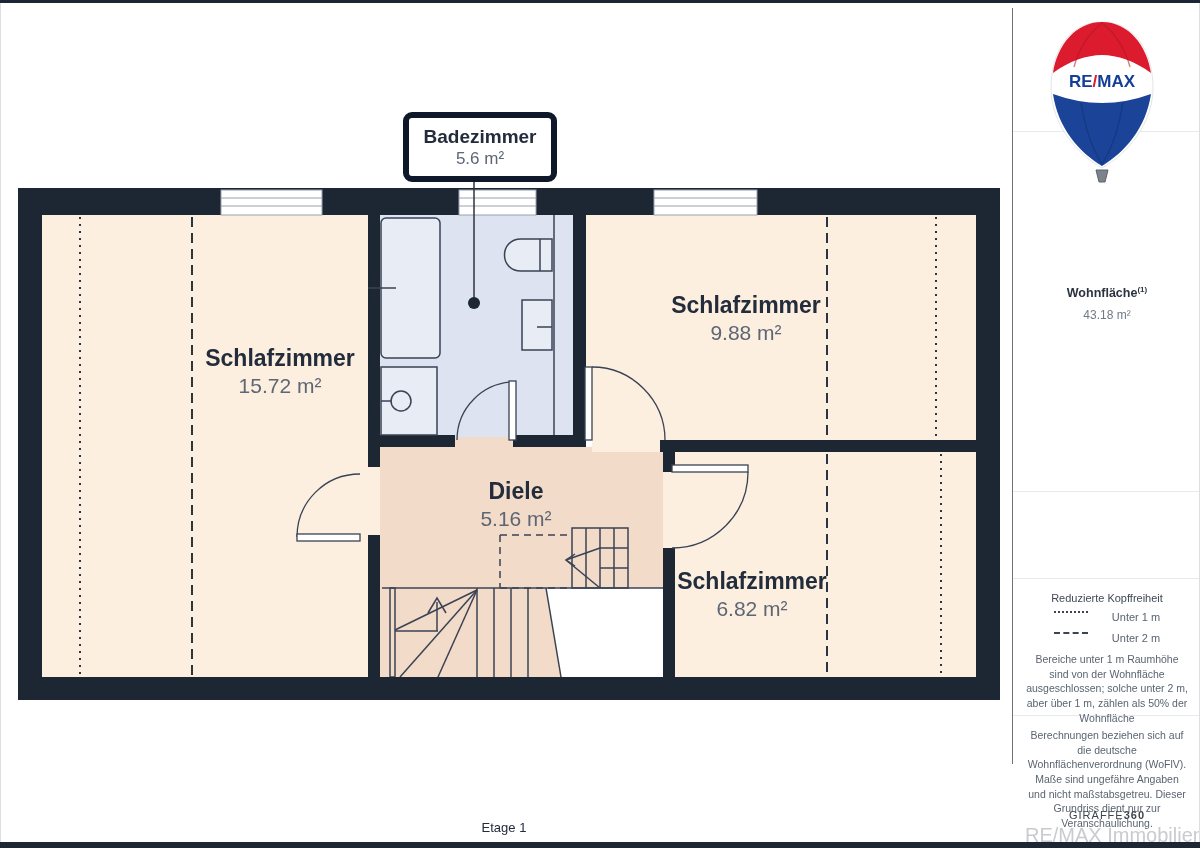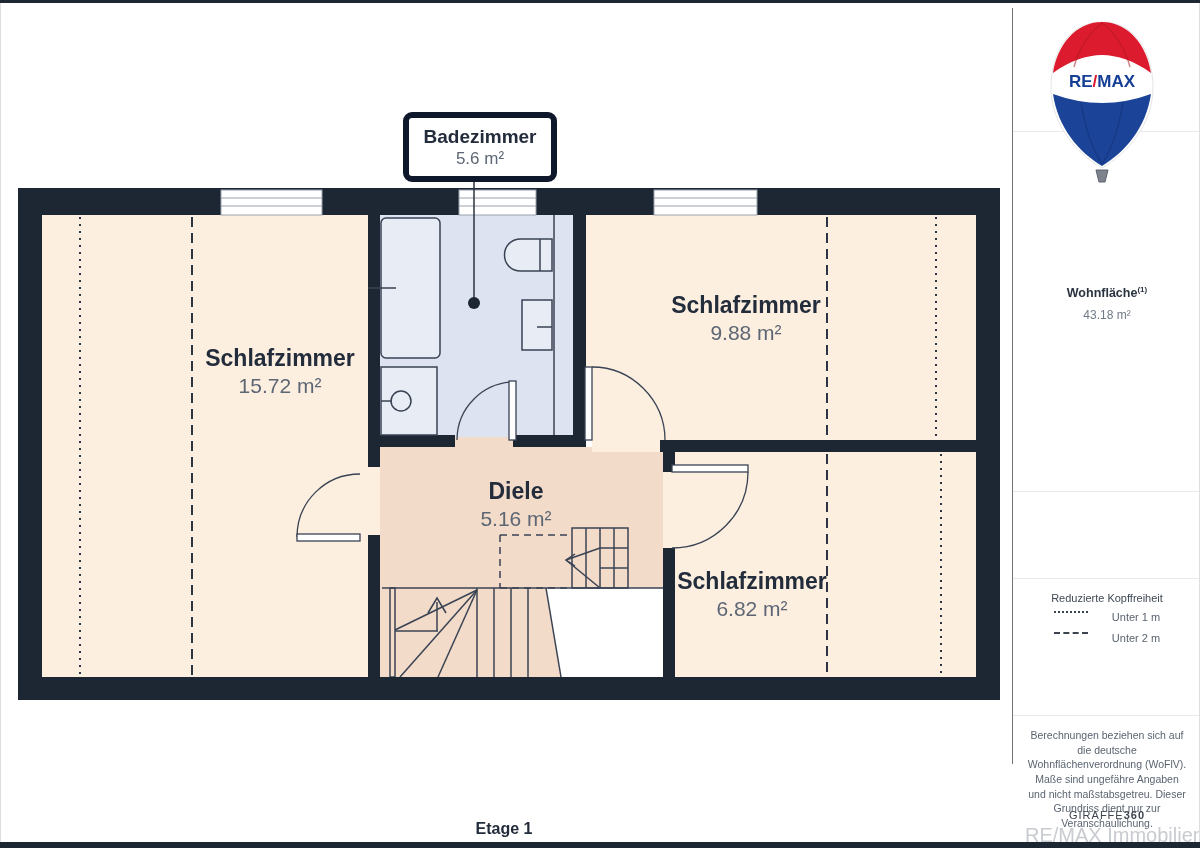--- a/index.html
+++ b/index.html
@@ -17,21 +17,21 @@
   .room-label .name{font-size:23px;font-weight:700;color:#232c3b;line-height:27px}
   .room-label .area{font-size:21px;font-weight:400;color:#5d6674;line-height:27px}
 
   .callout{position:absolute;left:403px;top:112px;width:142px;height:58px;
            background:#ffffff;border:6px solid #0f172a;border-radius:9px;z-index:6;
            display:flex;flex-direction:column;align-items:center;justify-content:center}
   .callout .name{font-size:19px;font-weight:700;color:#232c3b;line-height:23px}
   .callout .area{font-size:17px;color:#5d6674;line-height:21px}
 
   .floor-tag{position:absolute;left:504px;top:820px;transform:translateX(-50%);
-             font-size:16px;font-weight:700;color:#232c3b;z-index:5}
+             font-size:13px;font-weight:400;color:#232c3b;z-index:5}
 
   .sidebar{position:absolute;left:1012px;top:8px;width:188px;height:756px;
            border-left:1px solid #737373;box-sizing:border-box;z-index:3}
   .sb-line{position:absolute;left:0;width:188px;height:1px;background:#e8e9ec}
   .sb-center{position:absolute;left:0;width:188px;box-sizing:border-box;
              padding:0 12px;text-align:center}
   .total-title{font-size:12.5px;font-weight:700;color:#2a3340}
   .total-title sup{font-size:8px}
   .total-value{font-size:12px;color:#707a87}
   .sb-note{font-size:10.5px;line-height:1.4;color:#5a6470}
@@ -230,20 +230,21 @@
       <span class="legend-sample"></span>
       <span class="legend-label">Unter 1 m</span>
     </div>
   </div>
   <div class="sb-center" style="top:624px">
     <div class="legend-row">
       <span class="legend-sample dashed"></span>
       <span class="legend-label">Unter 2 m</span>
     </div>
   </div>
+  <div class="sb-center sb-note" style="top:644px">Bereiche unter 1 m Raumhöhe sind von der Wohnfläche ausgeschlossen; solche unter 2 m, aber über 1 m, zählen als 50% der Wohnfläche</div>
 
   <div class="sb-center sb-note" style="top:720px">Berechnungen beziehen sich auf die deutsche Wohnflächenverordnung (WoFlV). Maße sind ungefähre Angaben und nicht maßstabsgetreu. Dieser Grundriss dient nur zur Veranschaulichung.</div>
 
   <div class="sb-center giraffe" style="top:801px">
     <span>GIRAFFE</span><b>360</b>
   </div>
   <div class="sb-center agency" style="top:816px">RE/MAX Immobilien DeLux</div>
 </div>
 
 <svg class="balloon" viewBox="0 0 118 178">

